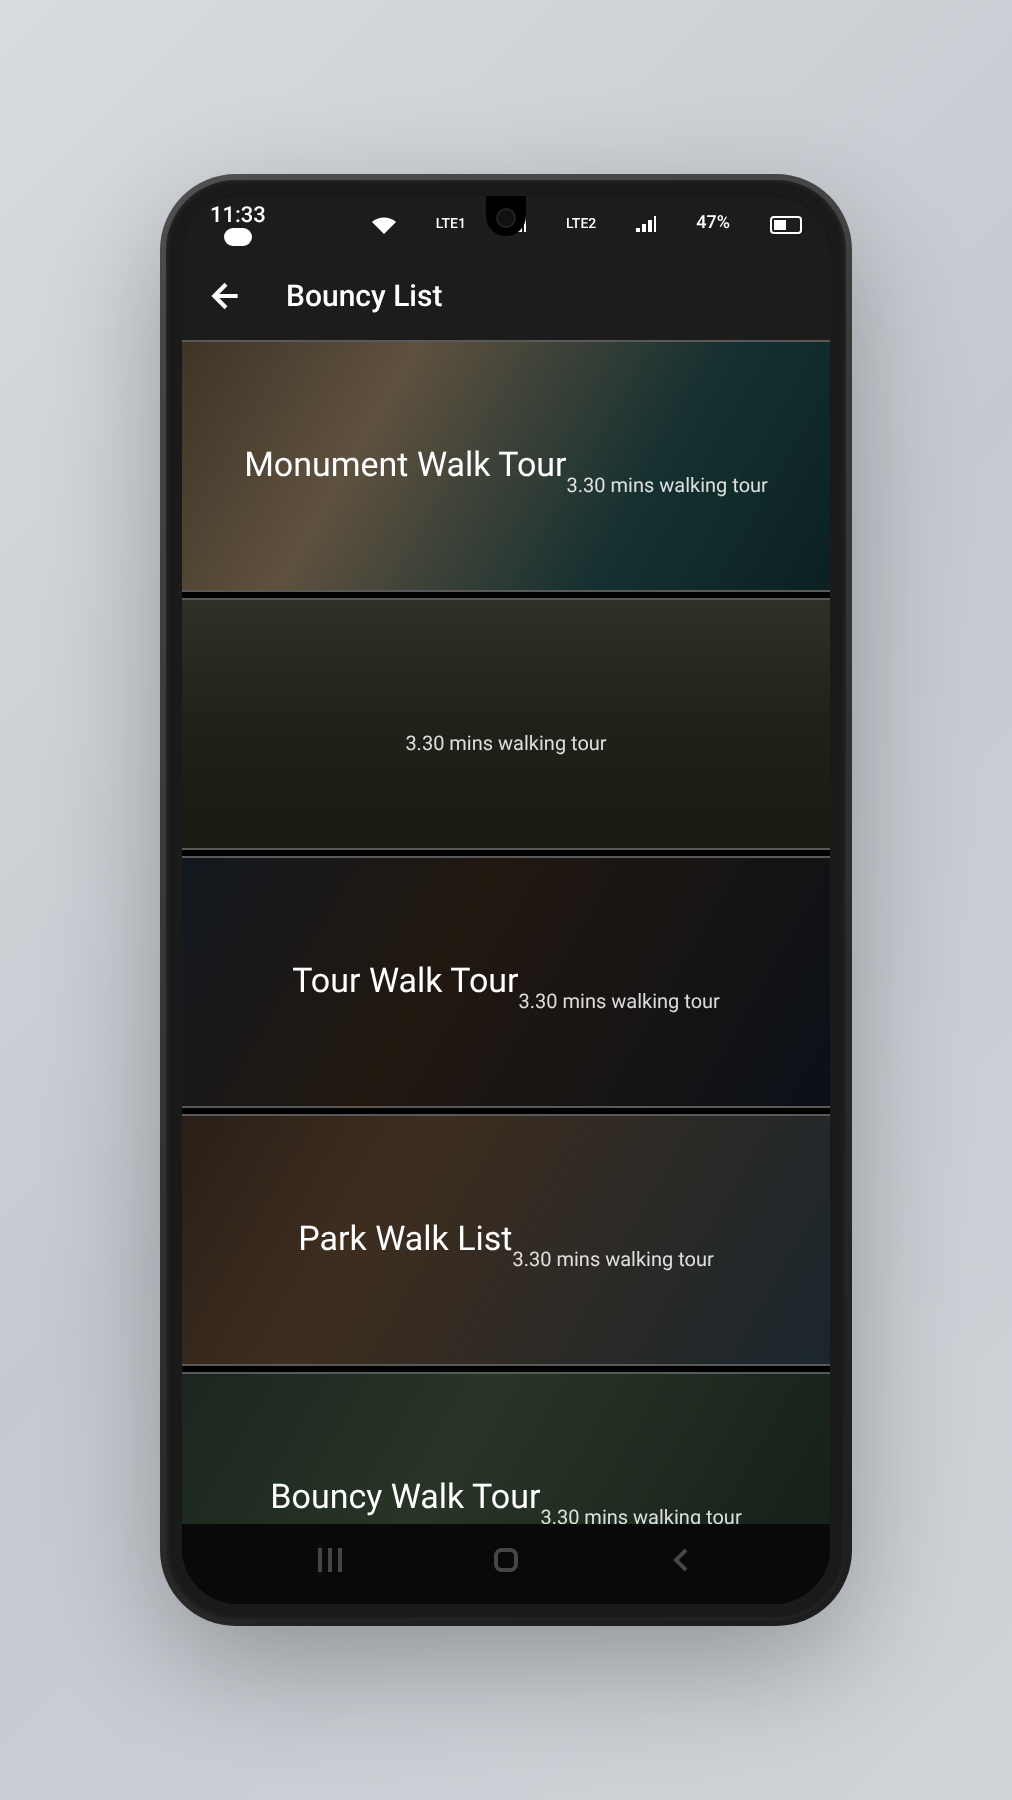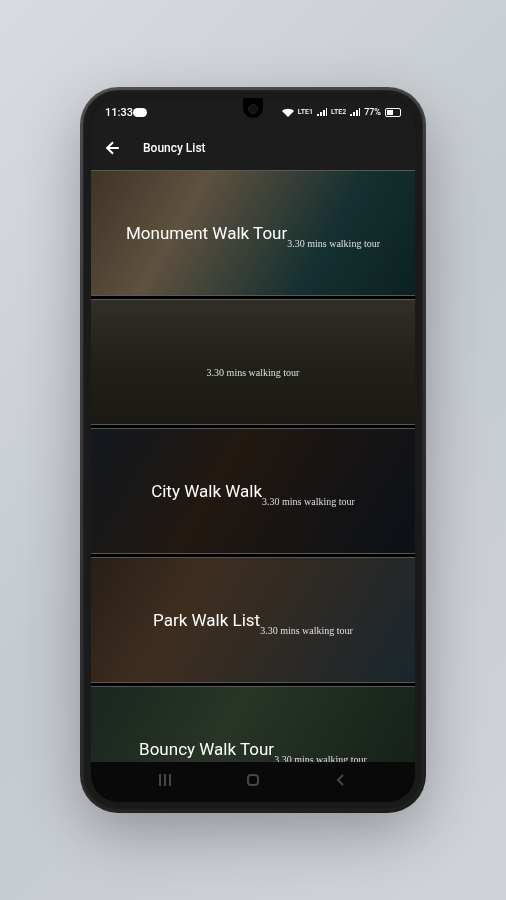--- a/index.html
+++ b/index.html
@@ -85,26 +85,27 @@
       padding: 0 14px;
       color: #fff;
       font-size: 11px;
       font-weight: 500;
     }
     
     .status-left {
       display: flex;
       align-items: center;
       gap: 0;
+      flex-direction: column;
     }
     
     .status-right {
       display: flex;
       align-items: center;
-      gap: 4px;
+      gap: 20px;
       font-size: 9px;
     }
     
     .app-bar {
       height: 44px;
       background: rgba(30,30,30,0.95);
       display: flex;
       align-items: center;
       padding: 0 12px;
       gap: 20px;
@@ -113,21 +114,21 @@
     .back-arrow {
       color: #fff;
       font-size: 20px;
       cursor: pointer;
       display: flex;
       align-items: center;
     }
     
     .app-title {
       color: #fff;
-      font-size: 12px;
+      font-size: 15px;
       font-weight: 500;
     }
     
     .list-container {
       height: calc(100% - 72px - 40px);
       overflow: hidden;
     }
     
     .list-item {
       height: 126px;
@@ -166,21 +167,20 @@
       z-index: 2;
       position: relative;
     }
     
     .item-subtitle {
       color: rgba(255,255,255,0.85);
       font-size: 10px;
       z-index: 2;
       position: relative;
       margin-top: 20px;
-      font-family: Liberation Serif, serif;
     }
     
     .bg-1 { background: linear-gradient(120deg, #8B7355 0%, #D2B48C 30%, #2F6B6B 70%, #1a4a4a 100%); }
     .bg-2 { background: linear-gradient(180deg, #6B6B5A 0%, #4A4A3A 50%, #3A3A2A 100%); }
     .bg-3 { background: linear-gradient(120deg, #2a3545 0%, #4a3525 40%, #1a2535 100%); }
     .bg-4 { background: linear-gradient(120deg, #5a4535 0%, #8a6545 30%, #3a5565 100%); }
     .bg-5 { background: linear-gradient(120deg, #3a5545 0%, #5a7555 40%, #2a4535 100%); }
     
     .nav-bar {
       position: absolute;
@@ -254,21 +254,21 @@
             <path d="M6 9L0 3C3 0 9 0 12 3Z" fill="#fff"></path>
           </svg>
         <span class="signal-text">LTE1</span>
         <svg width="10" height="8" viewBox="0 0 10 8">
             <path d="M0 8h2V6H0zM3 8h2V4H3zM6 8h2V2H6zM9 8h1V0H9z" fill="#fff"></path>
           </svg>
         <span class="signal-text">LTE2</span>
         <svg width="10" height="8" viewBox="0 0 10 8">
             <path d="M0 8h2V6H0zM3 8h2V4H3zM6 8h2V2H6zM9 8h1V0H9z" fill="#fff"></path>
           </svg>
-        <span>77%</span>
+        <span>47%</span>
         <span class="battery-icon">
           <span class="battery-body">
               <span class="battery-fill"></span>
             </span>
         </span>
       </div>
     </div>
 
     <div class="app-bar">
       <span class="back-arrow">
@@ -287,21 +287,21 @@
         <div class="item-subtitle">3.30 mins walking tour</div>
       </div>
       <div class="list-item">
         <div class="item-bg bg-2"></div>
         <div class="item-overlay"></div>
         <div class="item-subtitle">3.30 mins walking tour</div>
       </div>
       <div class="list-item">
         <div class="item-bg bg-3"></div>
         <div class="item-overlay"></div>
-        <div class="item-title">City Walk Walk</div>
+        <div class="item-title">Tour Walk Tour</div>
         <div class="item-subtitle">3.30 mins walking tour</div>
       </div>
       <div class="list-item">
         <div class="item-bg bg-4"></div>
         <div class="item-overlay"></div>
         <div class="item-title">Park Walk List</div>
         <div class="item-subtitle">3.30 mins walking tour</div>
       </div>
       <div class="list-item">
         <div class="item-bg bg-5"></div>

